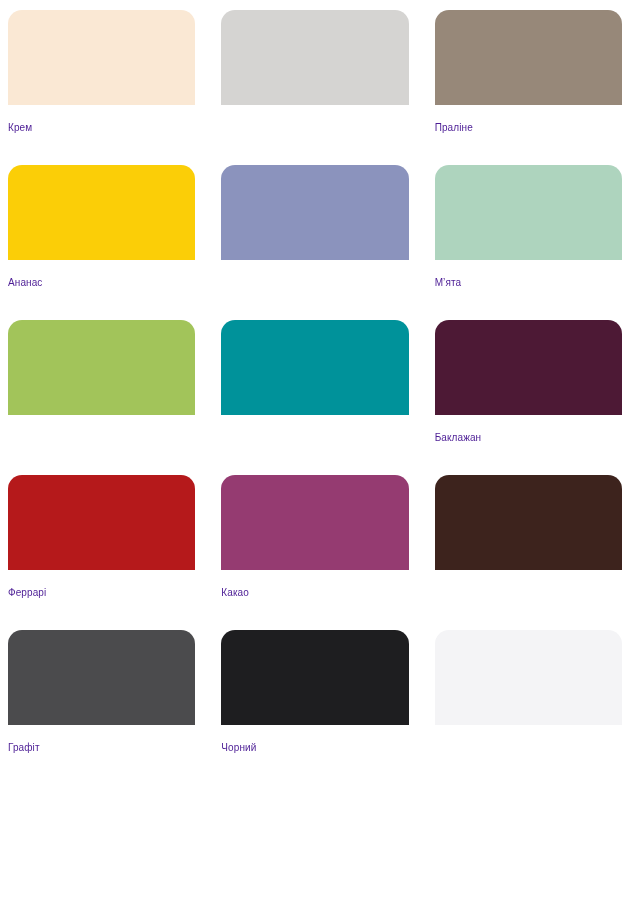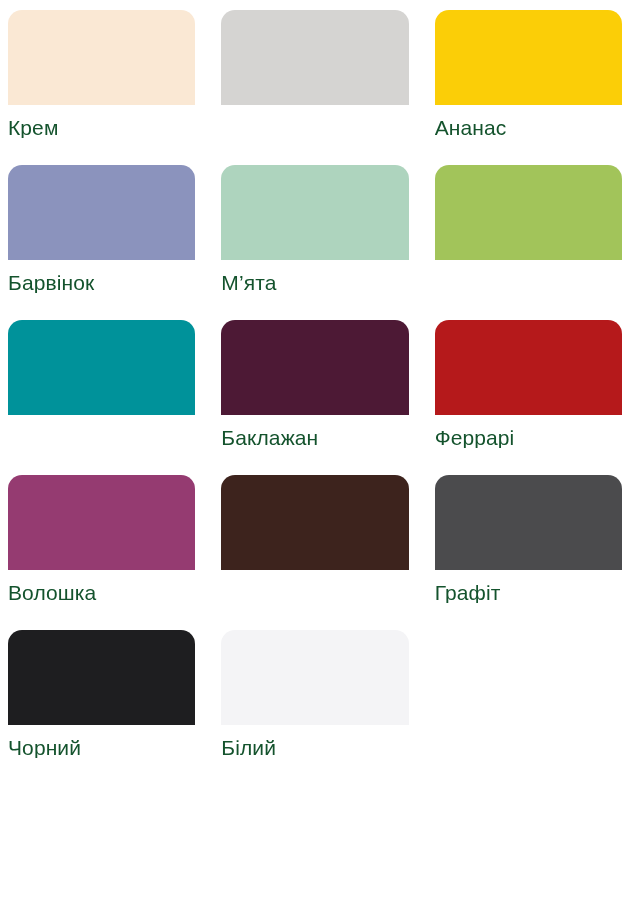--- a/index.html
+++ b/index.html
@@ -40,47 +40,50 @@
     height: 95px;
     border-top-left-radius: 14px;
     border-top-right-radius: 14px;
     border-bottom-left-radius: 0;
     border-bottom-right-radius: 0;
     flex: 0 0 auto;
   }
 
   .swatch-label {
     margin-top: 13px;
-    font-size: 21px;
+    font-size: 10px;
     line-height: 20px;
-    color: #14532d;
+    color: #4c1d95;
     letter-spacing: 0.1px;
     white-space: nowrap;
     overflow: hidden;
     text-overflow: ellipsis;
   }
 </style>
 </head>
 <body>
 
 <div class="palette">
     <div class="swatch-cell">
       <div class="swatch-chip" style="background-color: rgb(250, 232, 212);"></div>
       <div class="swatch-label">Крем</div>
     </div>
     <div class="swatch-cell">
       <div class="swatch-chip" style="background-color: rgb(213, 212, 210);"></div>
     </div>
     <div class="swatch-cell">
+      <div class="swatch-chip" style="background-color: rgb(151, 136, 121);"></div>
+      <div class="swatch-label">Праліне</div>
+    </div>
+    <div class="swatch-cell">
       <div class="swatch-chip" style="background-color: rgb(251, 206, 7);"></div>
       <div class="swatch-label">Ананас</div>
     </div>
     <div class="swatch-cell">
       <div class="swatch-chip" style="background-color: rgb(139, 147, 189);"></div>
-      <div class="swatch-label">Барвінок</div>
     </div>
     <div class="swatch-cell">
       <div class="swatch-chip" style="background-color: rgb(174, 212, 190);"></div>
       <div class="swatch-label">М’ята</div>
     </div>
     <div class="swatch-cell">
       <div class="swatch-chip" style="background-color: rgb(162, 196, 90);"></div>
     </div>
     <div class="swatch-cell">
       <div class="swatch-chip" style="background-color: rgb(0, 146, 154);"></div>
@@ -88,30 +91,29 @@
     <div class="swatch-cell">
       <div class="swatch-chip" style="background-color: rgb(77, 25, 53);"></div>
       <div class="swatch-label">Баклажан</div>
     </div>
     <div class="swatch-cell">
       <div class="swatch-chip" style="background-color: rgb(181, 25, 27);"></div>
       <div class="swatch-label">Феррарі</div>
     </div>
     <div class="swatch-cell">
       <div class="swatch-chip" style="background-color: rgb(149, 59, 113);"></div>
-      <div class="swatch-label">Волошка</div>
+      <div class="swatch-label">Какао</div>
     </div>
     <div class="swatch-cell">
       <div class="swatch-chip" style="background-color: rgb(61, 35, 29);"></div>
     </div>
     <div class="swatch-cell">
       <div class="swatch-chip" style="background-color: rgb(75, 75, 77);"></div>
       <div class="swatch-label">Графіт</div>
     </div>
     <div class="swatch-cell">
       <div class="swatch-chip" style="background-color: rgb(30, 30, 32);"></div>
       <div class="swatch-label">Чорний</div>
     </div>
     <div class="swatch-cell">
       <div class="swatch-chip" style="background-color: rgb(244, 244, 246);"></div>
-      <div class="swatch-label">Білий</div>
     </div>
   </div>
 
 </body></html>

